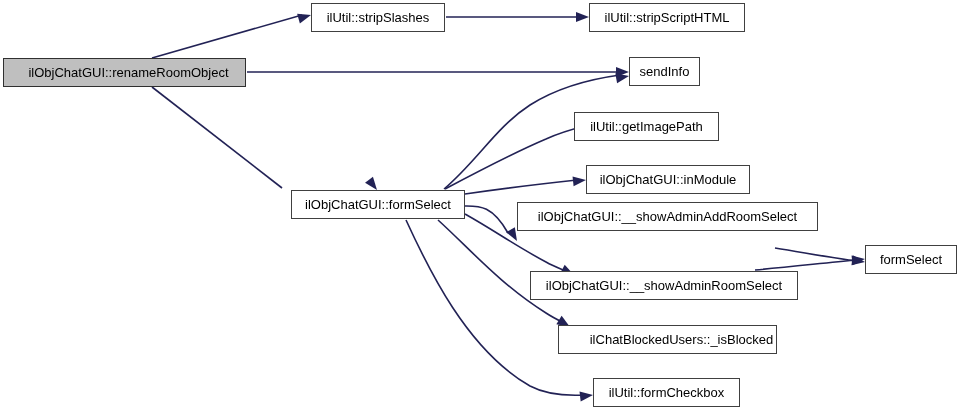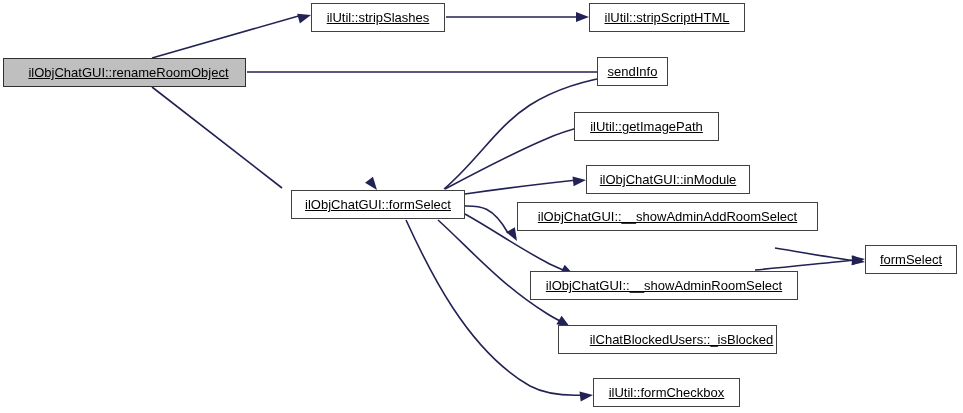--- a/index.html
+++ b/index.html
@@ -39,21 +39,20 @@
     cursor: default;
   }
   .node.root {
     background: #bfbfbf;
     border: 1px solid #303030;
     padding-left: 8px;
   }
   .node .node-label {
     padding: 0 6px;
     text-align: center;
-    text-decoration: underline;
   }
 </style>
 </head>
 <body>
 
 <div id="graph-canvas">
 
   <svg id="edge-layer" viewBox="0 0 963 413" width="963" height="413" xmlns="http://www.w3.org/2000/svg">
     <g id="edges-group" fill="none" stroke="#222255" stroke-width="1.6">
         <path d="M 152 58 L 302 15"></path>
@@ -90,21 +89,21 @@
   <div id="nodes-layer">
       <div class="node root" style="left: 3px; top: 58px; width: 243px; height: 29px;">
         <span class="node-label">ilObjChatGUI::renameRoomObject</span>
       </div>
       <div class="node" style="left: 311px; top: 3px; width: 134px; height: 29px;">
         <span class="node-label">ilUtil::stripSlashes</span>
       </div>
       <div class="node" style="left: 589px; top: 3px; width: 156px; height: 29px;">
         <span class="node-label">ilUtil::stripScriptHTML</span>
       </div>
-      <div class="node" style="left: 597px; top: 57px; width: 71px; height: 29px;">
+      <div class="node" style="left: 629px; top: 57px; width: 71px; height: 29px;">
         <span class="node-label">sendInfo</span>
       </div>
       <div class="node" style="left: 291px; top: 190px; width: 174px; height: 29px;">
         <span class="node-label">ilObjChatGUI::formSelect</span>
       </div>
       <div class="node" style="left: 574px; top: 112px; width: 145px; height: 29px;">
         <span class="node-label">ilUtil::getImagePath</span>
       </div>
       <div class="node" style="left: 586px; top: 165px; width: 164px; height: 29px;">
         <span class="node-label">ilObjChatGUI::inModule</span>

